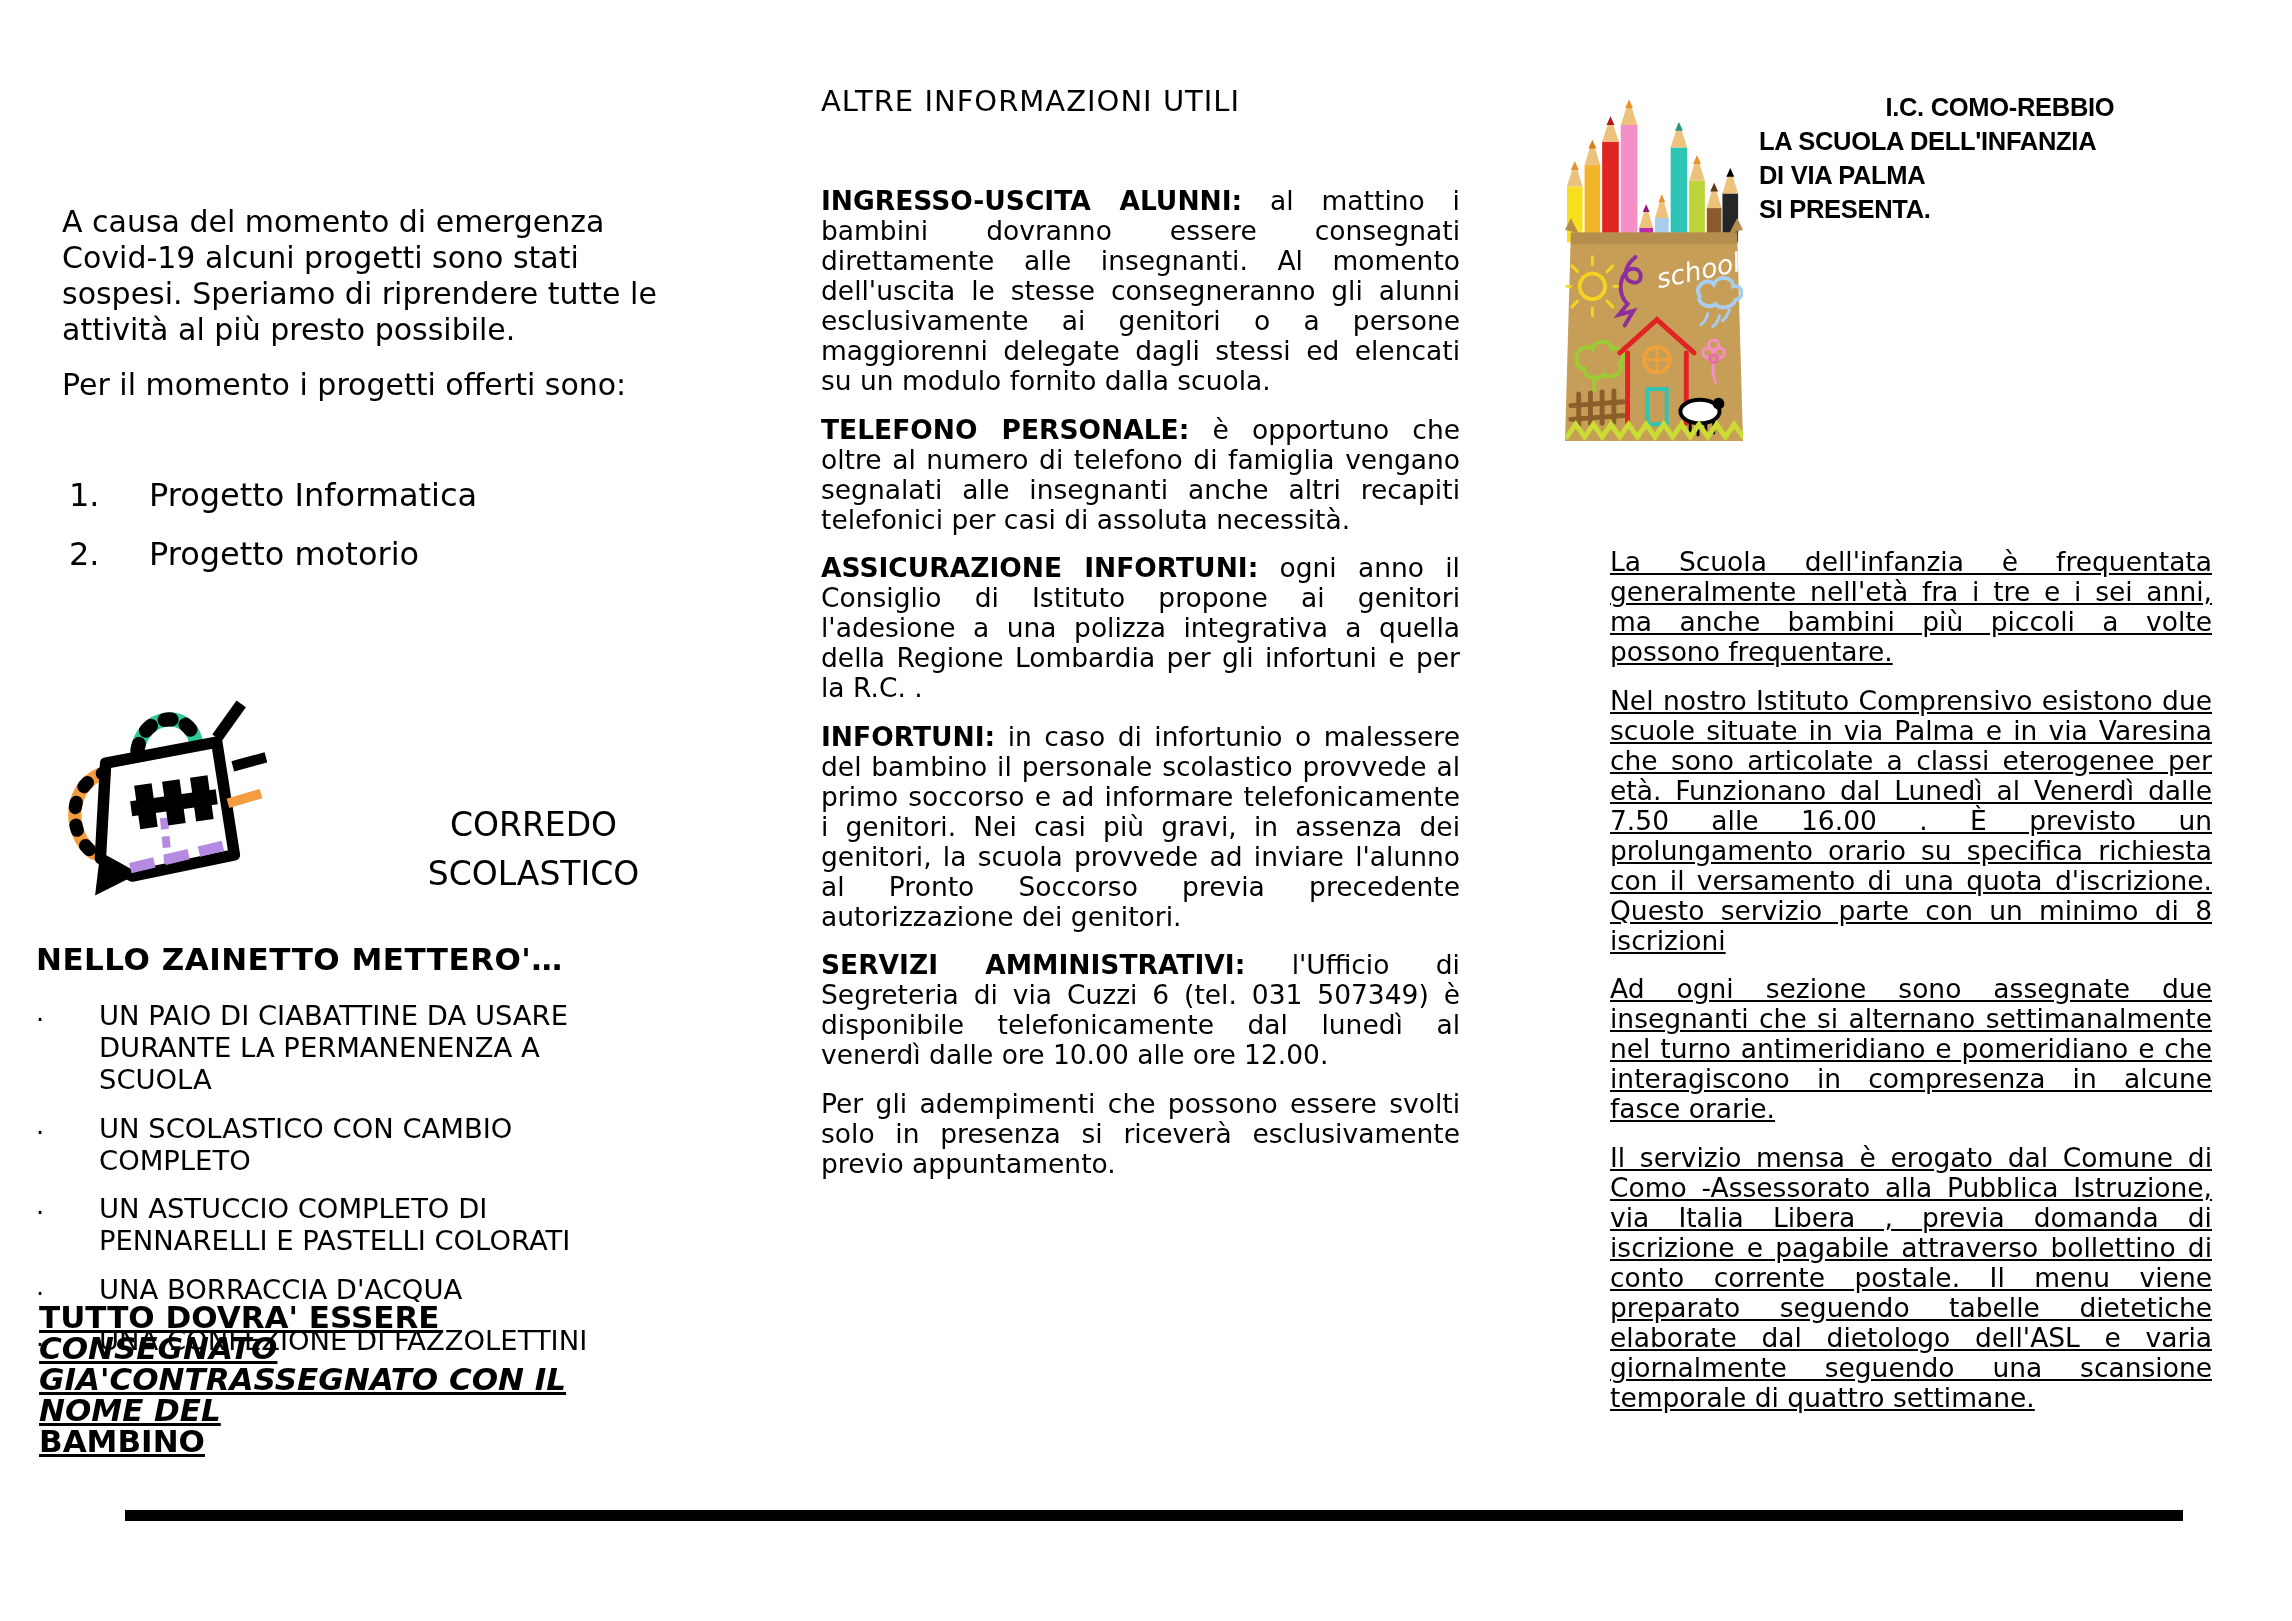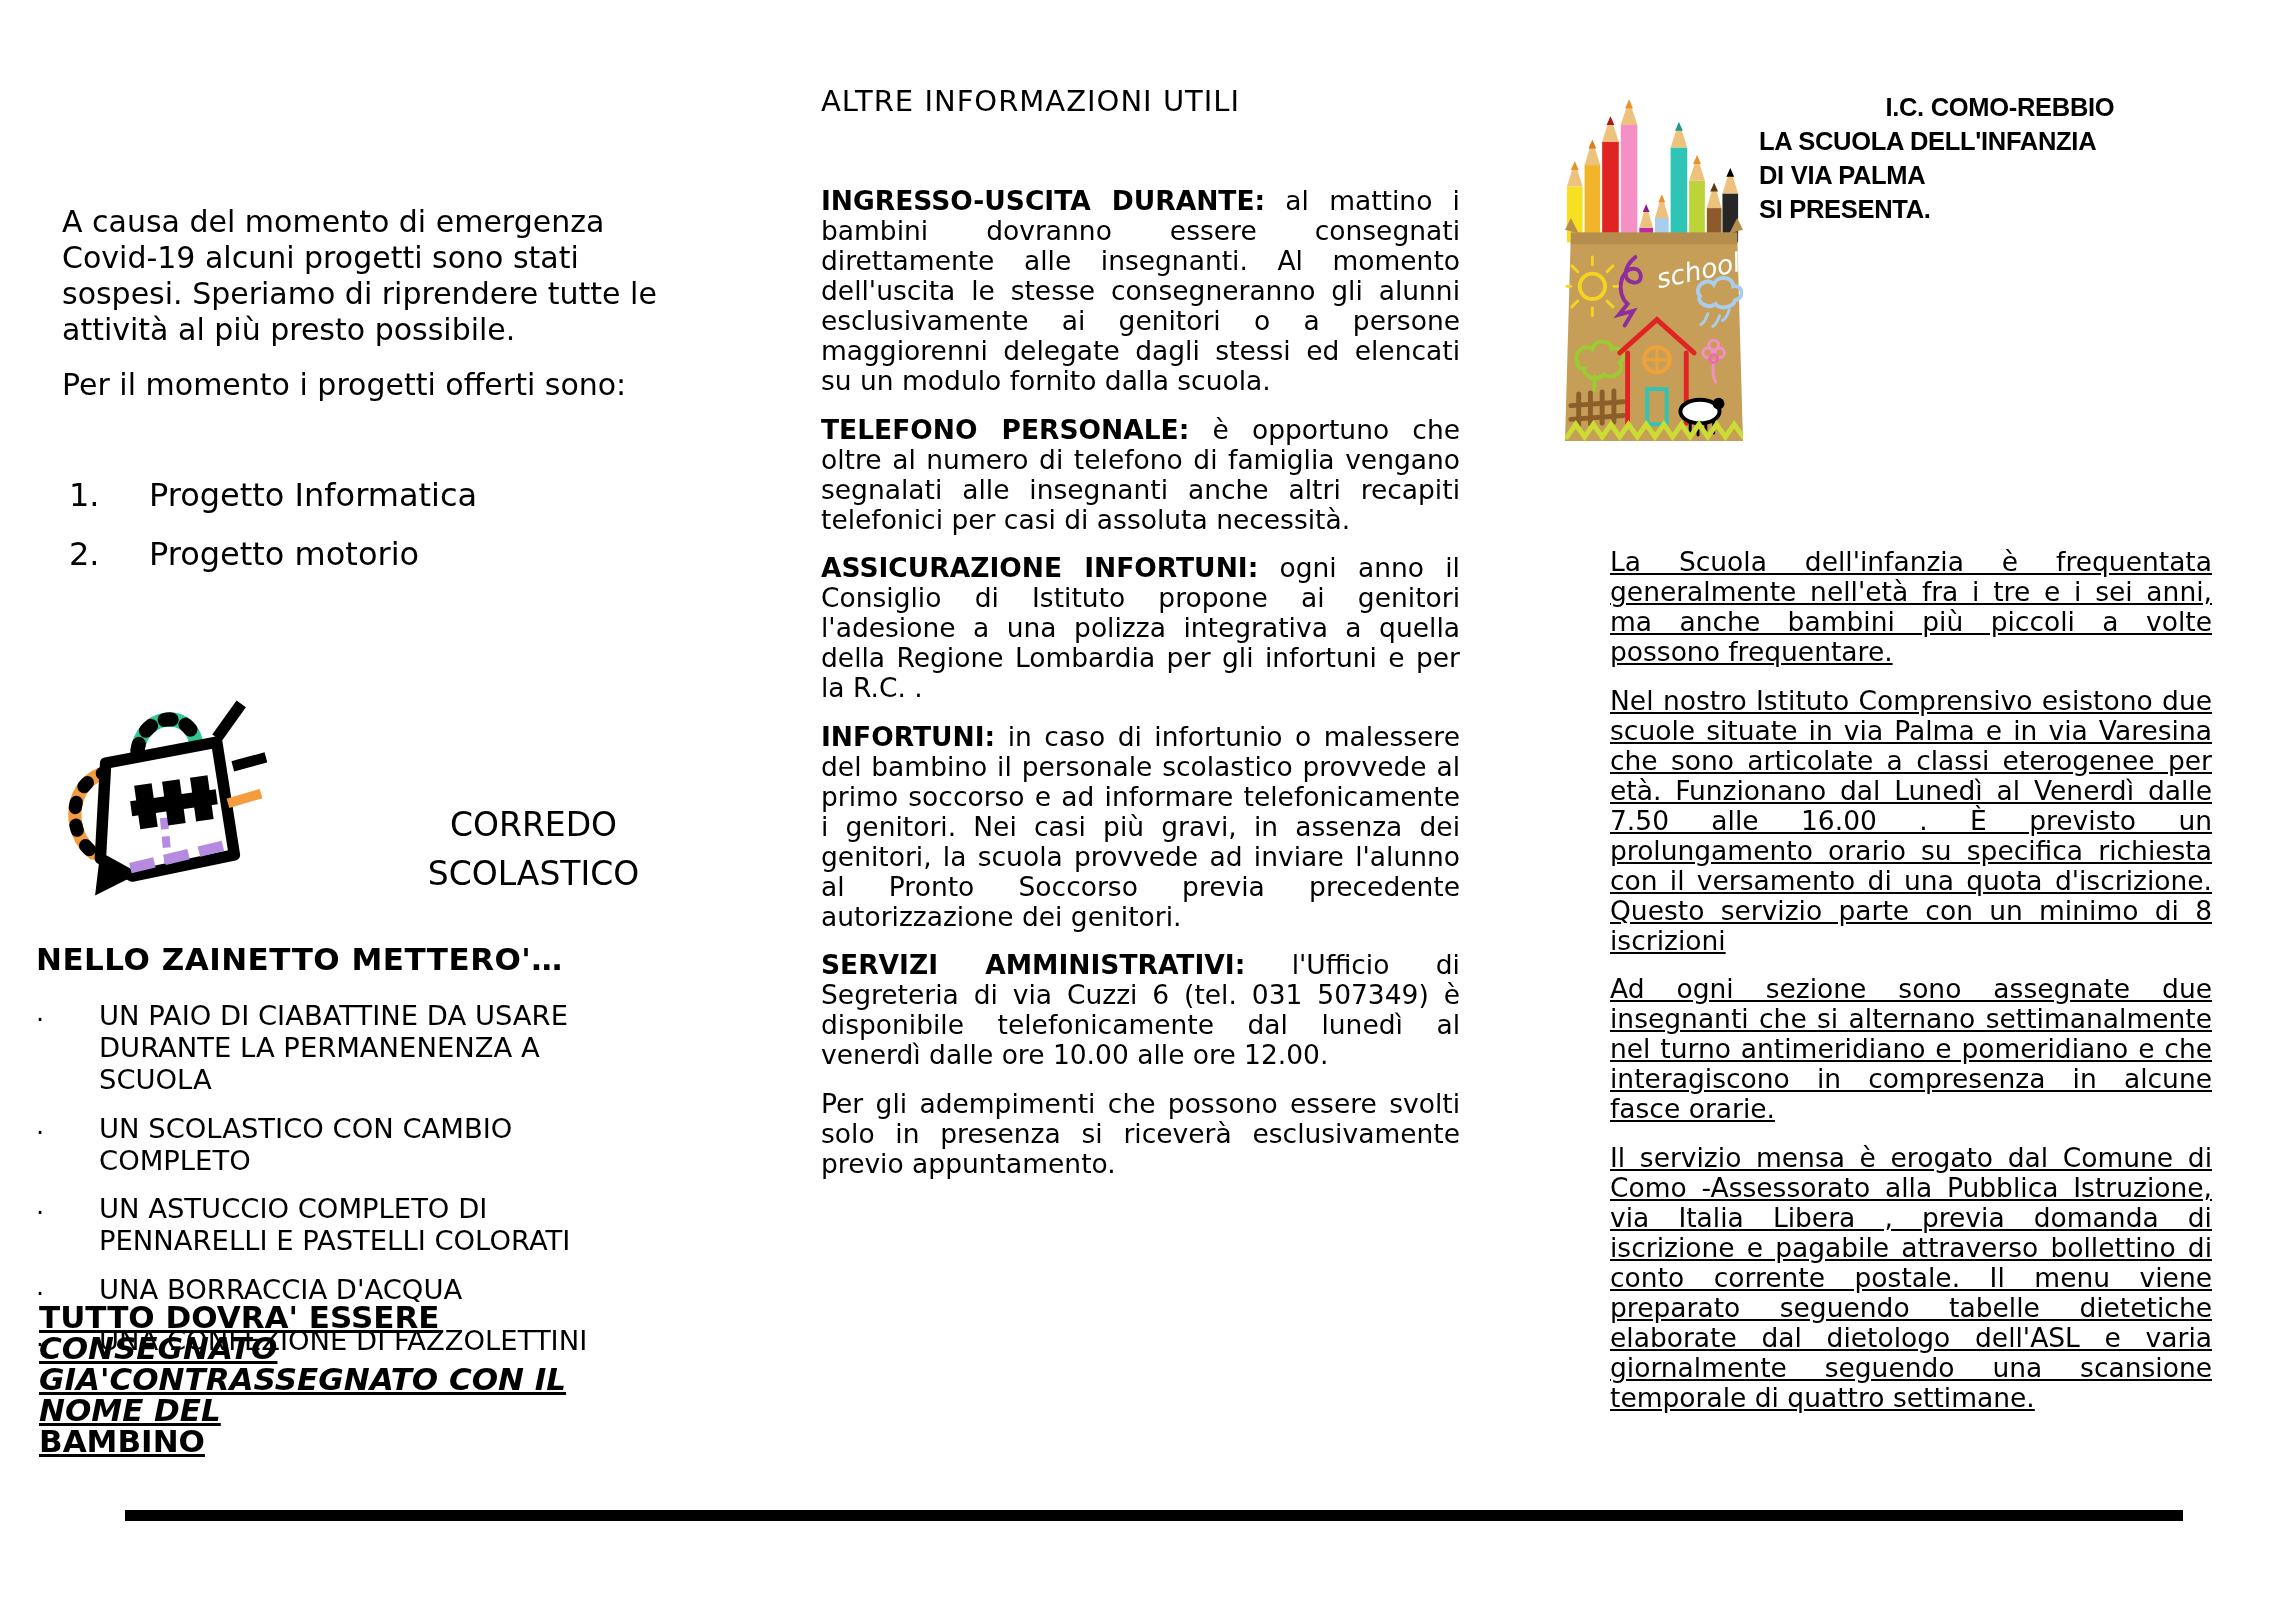--- a/index.html
+++ b/index.html
@@ -121,21 +121,21 @@
 
   <div class="c1-final">
     <div><span class="u"><span>TUTTO DOVRA' ESSERE</span> <span class="it">CONSEGNATO</span></span></div>
     <div><span class="u it">GIA'CONTRASSEGNATO CON IL NOME DEL</span></div>
     <div><span class="u">BAMBINO</span></div>
   </div>
 
   <div class="c2-title">ALTRE INFORMAZIONI UTILI</div>
 
   <div class="c2-body">
-    <p><span class="runin">INGRESSO-USCITA DURANTE:</span> <span>al mattino i bambini dovranno essere consegnati direttamente alle insegnanti. Al momento dell'uscita le stesse consegneranno gli alunni esclusivamente ai genitori o a persone maggiorenni delegate dagli stessi ed elencati su un modulo fornito dalla scuola.</span></p>
+    <p><span class="runin">INGRESSO-USCITA ALUNNI:</span> <span>al mattino i bambini dovranno essere consegnati direttamente alle insegnanti. Al momento dell'uscita le stesse consegneranno gli alunni esclusivamente ai genitori o a persone maggiorenni delegate dagli stessi ed elencati su un modulo fornito dalla scuola.</span></p>
     <p><span class="runin">TELEFONO PERSONALE:</span> <span>è opportuno che oltre al numero di telefono di famiglia vengano segnalati alle insegnanti anche altri recapiti telefonici per casi di assoluta necessità.</span></p>
     <p><span class="runin">ASSICURAZIONE INFORTUNI:</span> <span>ogni anno il Consiglio di Istituto propone ai genitori l'adesione a una polizza integrativa a quella della Regione Lombardia per gli infortuni e per la R.C. .</span></p>
     <p><span class="runin">INFORTUNI:</span> <span>in caso di infortunio o malessere del bambino il personale scolastico provvede al primo soccorso e ad informare telefonicamente i genitori. Nei casi più gravi, in assenza dei genitori, la scuola provvede ad inviare l'alunno al Pronto Soccorso previa precedente autorizzazione dei genitori.</span></p>
     <p><span class="runin">SERVIZI AMMINISTRATIVI:</span> <span>l'Ufficio di Segreteria di via Cuzzi 6 (tel. 031 507349) è disponibile telefonicamente dal lunedì al venerdì dalle ore 10.00 alle ore 12.00.</span></p>
     <p><span class="runin"></span> <span>Per gli adempimenti che possono essere svolti solo in presenza si riceverà esclusivamente previo appuntamento.</span></p>
   </div>
 
   <svg class="pencils-img" width="178" height="374" viewBox="0 0 182 382" aria-hidden="true">
 
     <g>

